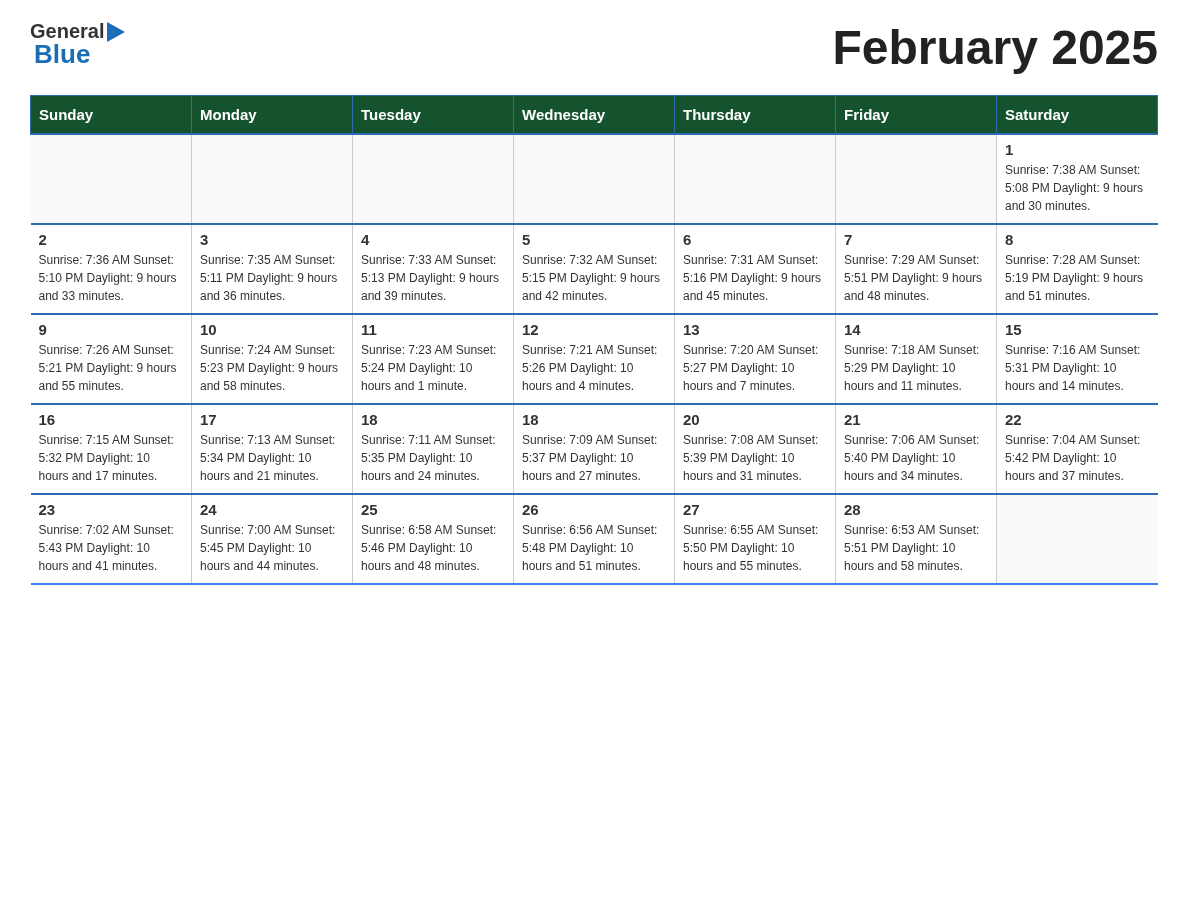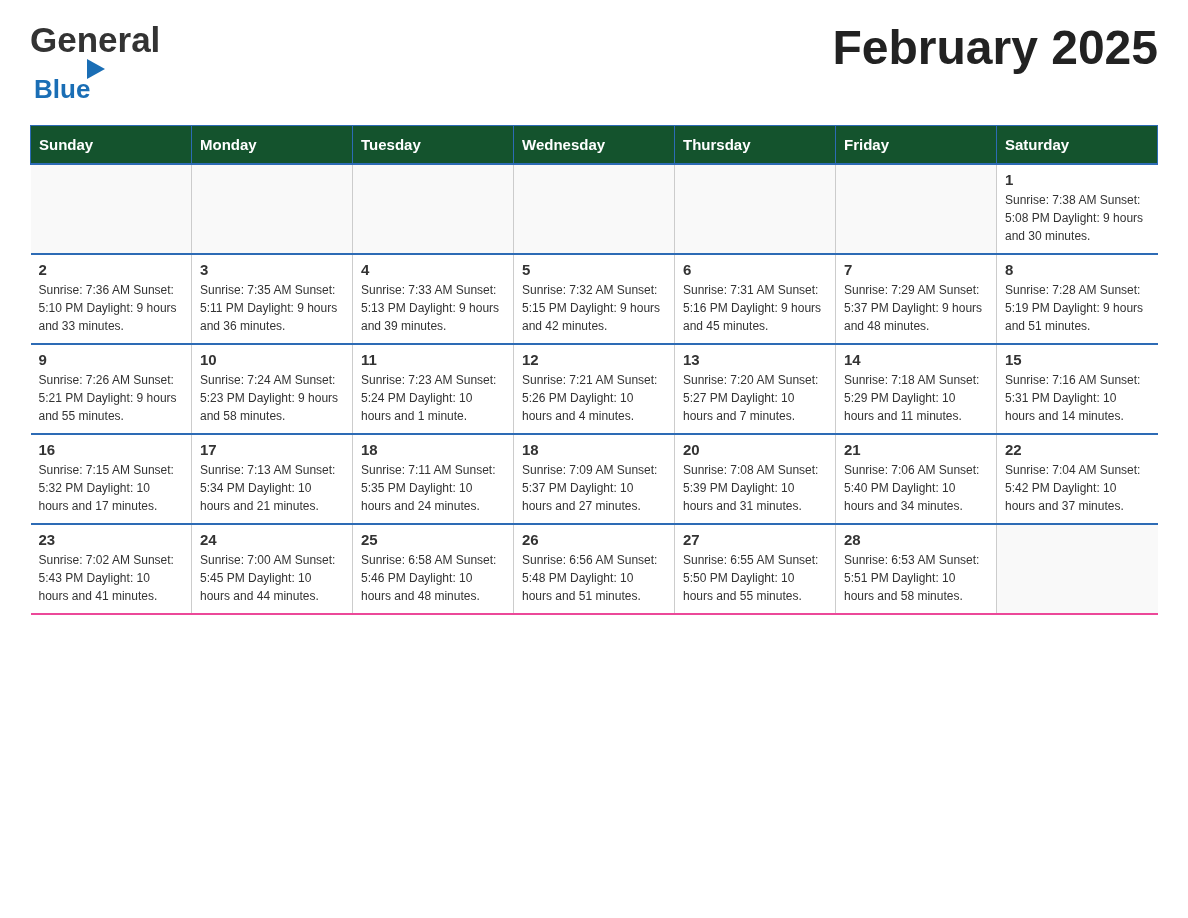--- a/index.html
+++ b/index.html
@@ -15,23 +15,22 @@
       align-items: flex-start;
       margin-bottom: 20px;
     }
     .logo {
       display: flex;
       flex-direction: column;
     }
     .logo-text {
       display: flex;
       align-items: center;
-      font-size: 35px;
+      font-size: 20px;
       font-weight: bold;
-      flex-direction: column;
     }
     .logo-general { color: #333; }
     .logo-blue { color: #1a6eb5; }
     .logo-triangle {
       width: 0;
       height: 0;
       border-left: 10px solid transparent;
       border-right: 10px solid transparent;
       border-bottom: 18px solid #1a6eb5;
       display: inline-block;
@@ -85,21 +84,21 @@
       display: block;
     }
     .day-info {
       font-size: 12px;
       line-height: 1.5;
       color: #333;
     }
     tbody tr td.empty {
       background: #f9f9f9;
     }
-    tbody tr:last-child { border-bottom: 2px solid #ec4899; }
+    tbody tr:last-child { border-bottom: 2px solid #3b82f6; }
   </style>
 </head>
 <body>
 
 <div class="header">
   <div class="logo">
     <div class="logo-text">
       <span class="logo-general">General</span>
       <span class="logo-triangle"></span>
     </div>
@@ -166,21 +165,21 @@
         </td>
         <td>
           <span class="day-number">6</span>
           <div class="day-info">Sunrise: 7:31 AM
 Sunset: 5:16 PM
 Daylight: 9 hours and 45 minutes.</div>
         </td>
         <td>
           <span class="day-number">7</span>
           <div class="day-info">Sunrise: 7:29 AM
-Sunset: 5:37 PM
+Sunset: 5:51 PM
 Daylight: 9 hours and 48 minutes.</div>
         </td>
         <td>
           <span class="day-number">8</span>
           <div class="day-info">Sunrise: 7:28 AM
 Sunset: 5:19 PM
 Daylight: 9 hours and 51 minutes.</div>
         </td>
       </tr>
       <tr>

